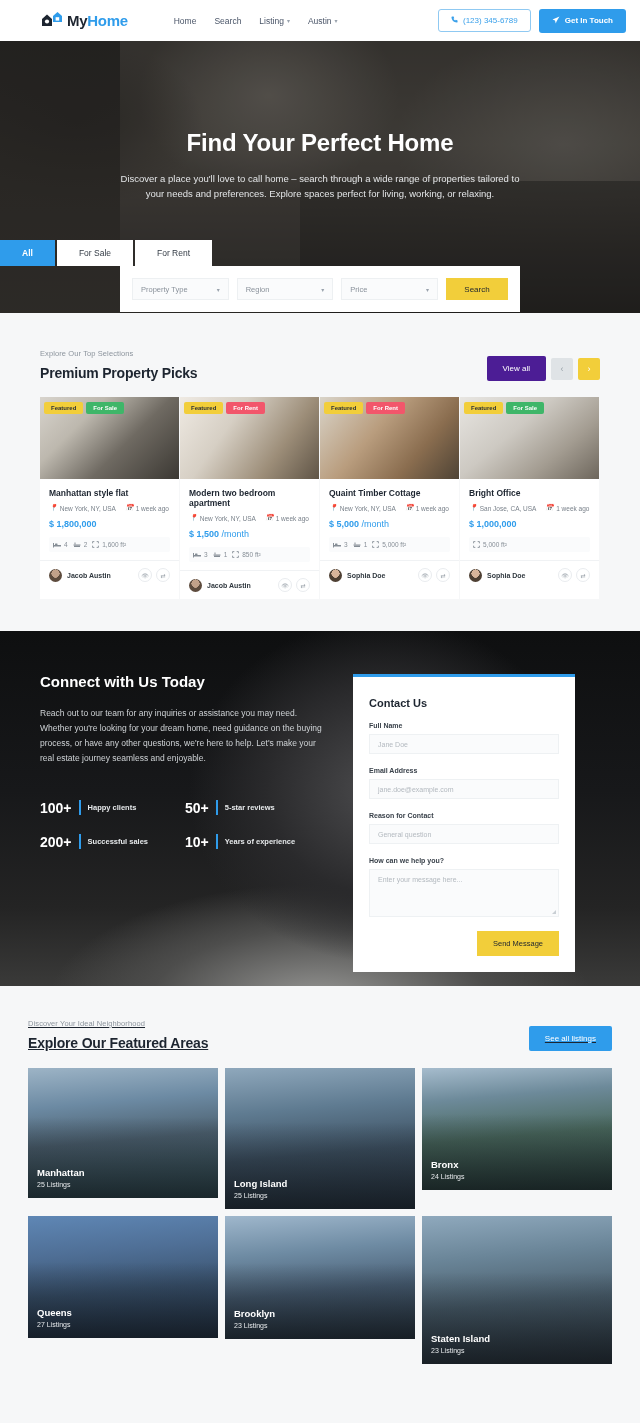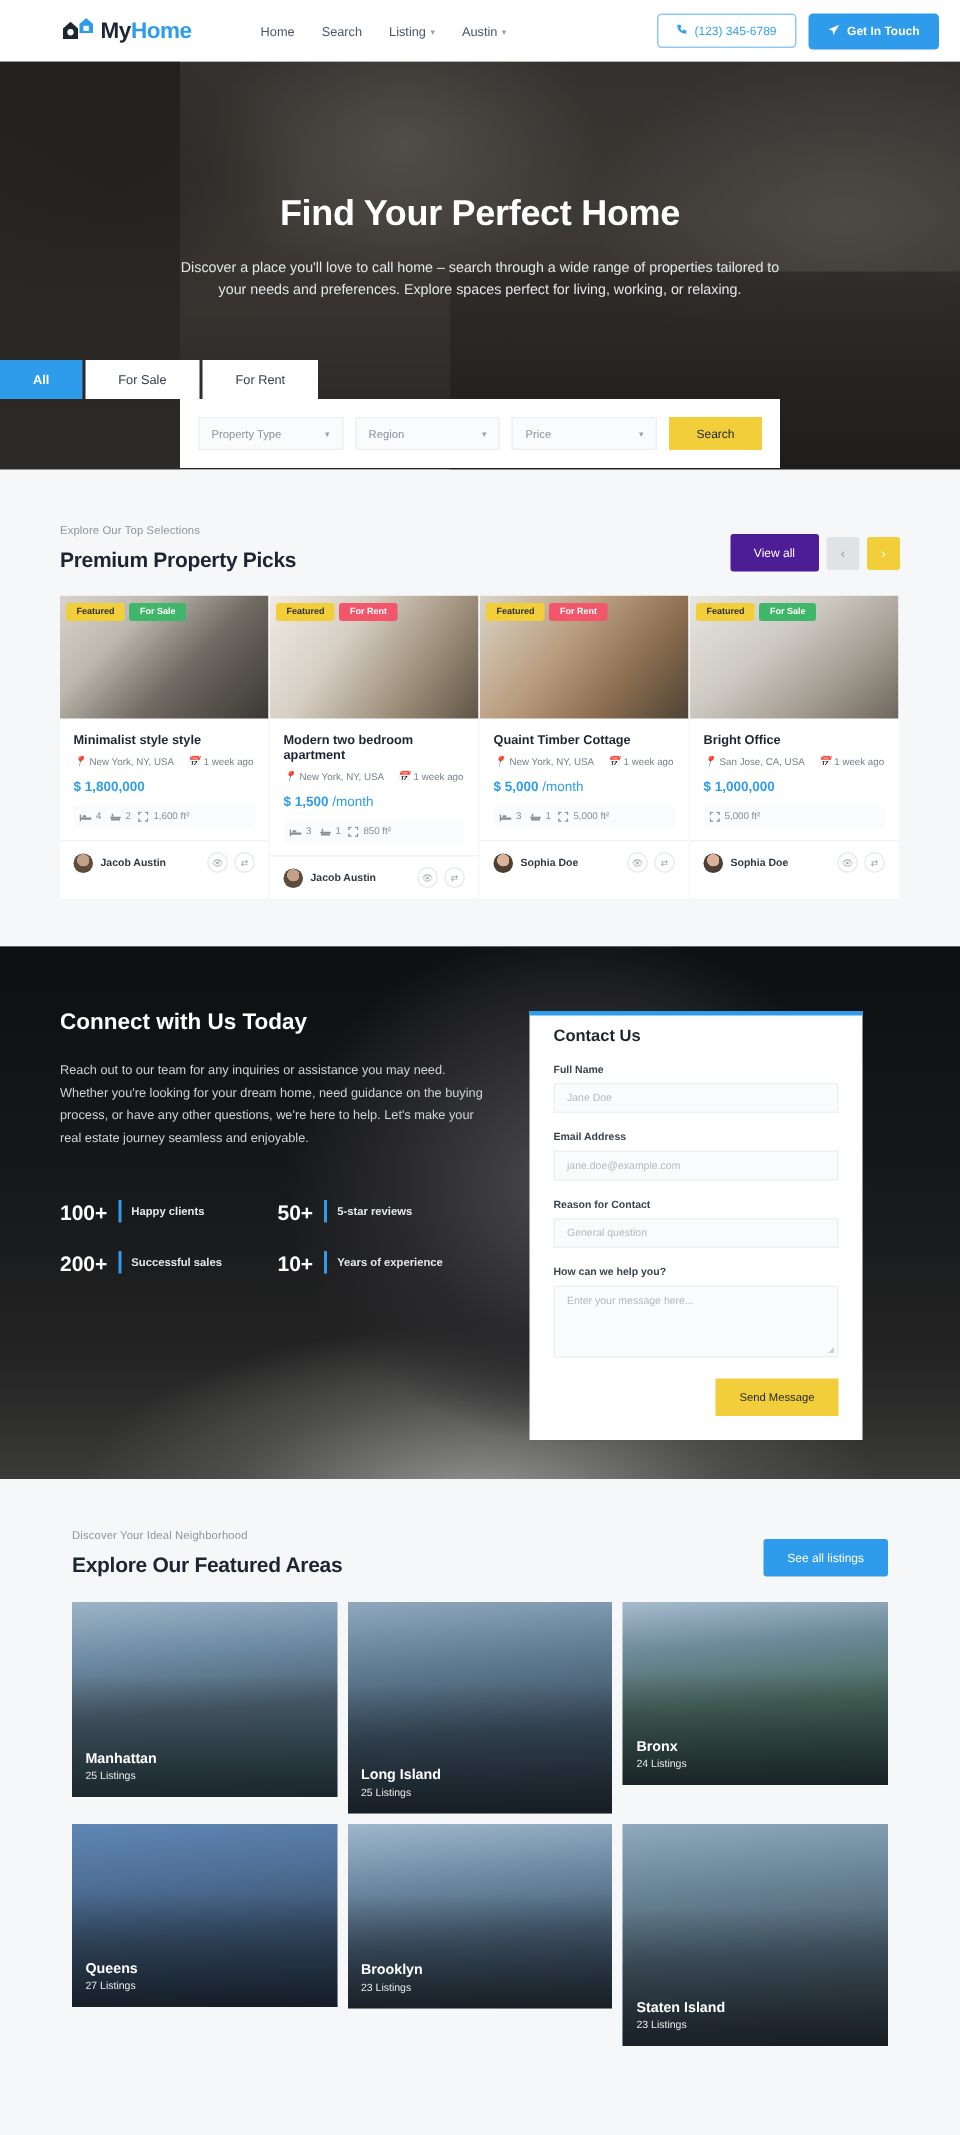--- a/index.html
+++ b/index.html
@@ -167,21 +167,21 @@
   .connect-title { color: #fff; font-size: 15px; font-weight: bold; }
   .connect-text { color: #cfd3d6; font-size: 8.5px; line-height: 1.75; margin-top: 16px; }
   .stats { display: flex; flex-wrap: wrap; margin-top: 34px; row-gap: 18px; }
   .stat { width: 50%; display: flex; align-items: center; }
   .stat-num { color: #fff; font-size: 14px; font-weight: bold; }
   .stat-bar { width: 2px; height: 15px; background: #2f9ceb; margin: 0 7px; }
   .stat-label { color: #e6e9eb; font-size: 7.5px; font-weight: bold; }
 
   .contact-card {
     width: 222px; background: #fff; margin-left: 23px; margin-top: 1px;
-    border-top: 3px solid #2f9ceb; padding: 8px 16px 16px; align-self: flex-start;
+    border-top: 3px solid #2f9ceb; padding: 20px 16px 16px; align-self: flex-start;
   }
   .contact-title { font-size: 11px; font-weight: bold; color: #1d2530; }
   .field-label { font-size: 7px; font-weight: bold; color: #3a424b; margin: 13px 0 5px; }
   .field {
     height: 20px; background: #fafbfc; border: 1px solid #eef1f3;
     font-size: 7px; color: #b3b9bf; display: flex; align-items: center; padding: 0 8px;
   }
   .field-area {
     height: 48px; background: #fafbfc; border: 1px solid #eef1f3;
     font-size: 7px; color: #b3b9bf; padding: 6px 8px; position: relative;
@@ -190,21 +190,21 @@
     content:""; position:absolute; right:2px; bottom:2px; width:0; height:0;
     border-left:4px solid transparent; border-bottom:4px solid #c9cfd4;
   }
   .send-row { display: flex; justify-content: flex-end; margin-top: 14px; }
   .send-btn {
     background: #f2ce3a; border: none; font-size: 7.5px; color: #23292f;
     padding: 8px 16px; cursor: pointer; font-weight: 500;
   }
 
   
-  .areas { background: #f6f7f8; padding: 33px 48px 40px; }
+  .areas { background: #f6f7f8; padding: 33px 28px 40px; text-decoration: underline; }
   .seeall-btn {
     background: #2f9ceb; color: #fff; font-size: 8px; border: none;
     padding: 8px 16px; border-radius: 2px; cursor: pointer;
   }
   .area-grid { display: grid; grid-template-columns: repeat(3, 1fr); gap: 7px; margin-top: 17px; }
   .area-card { position: relative; overflow: hidden; }
   .area-card.h1 { height: 130px; }
   .area-card.h2 { height: 141px; }
   .area-card.h3 { height: 122px; }
   .area-card.h4 { height: 122px; }
@@ -326,21 +326,21 @@
     <div class="cards">
 
       <div class="card">
         <div class="card-img ci1">
           <div class="badges">
             <span class="badge b-featured">Featured</span>
             <span class="badge b-sale">For Sale</span>
           </div>
         </div>
         <div class="card-body">
-          <div class="card-title">Minimalist style style</div>
+          <div class="card-title">Manhattan style flat</div>
           <div class="card-meta">
             <span>
                 <i class="pin">📍</i>
                 <em style="font-style:normal">New York, NY, USA</em>
               </span>
             <span>
                 <i class="cal">📅</i>
                 <em style="font-style:normal">1 week ago</em>
               </span>
           </div>

